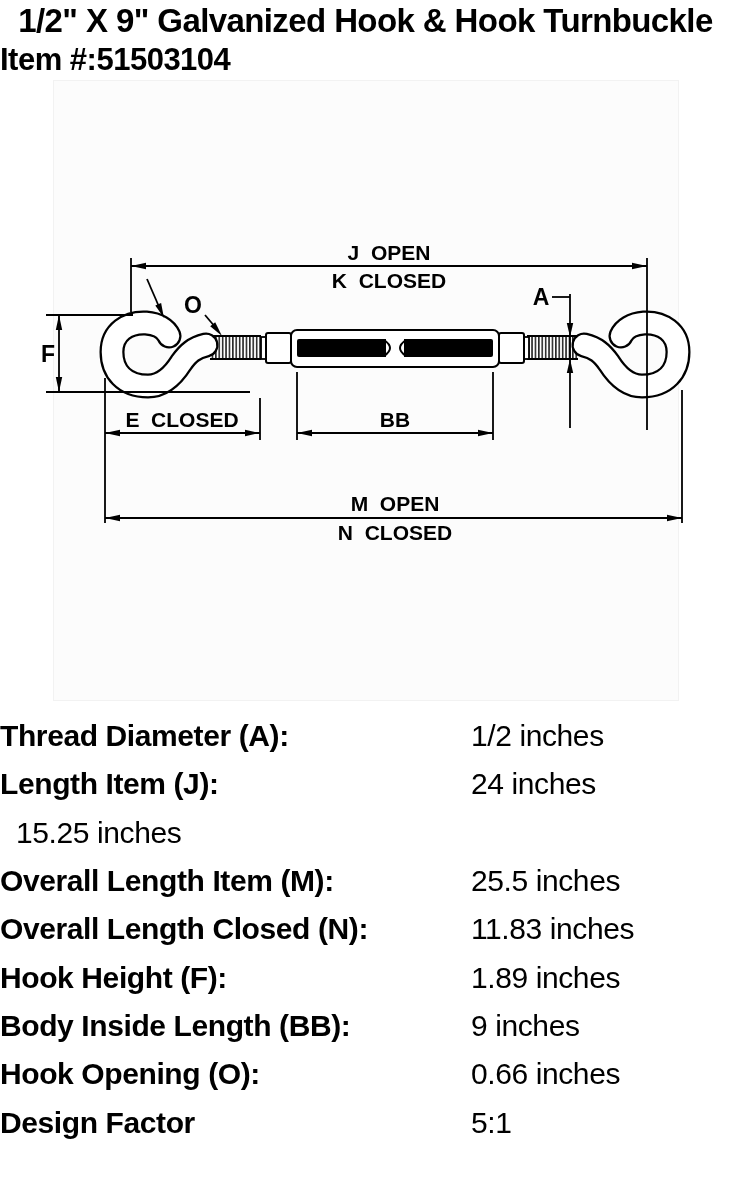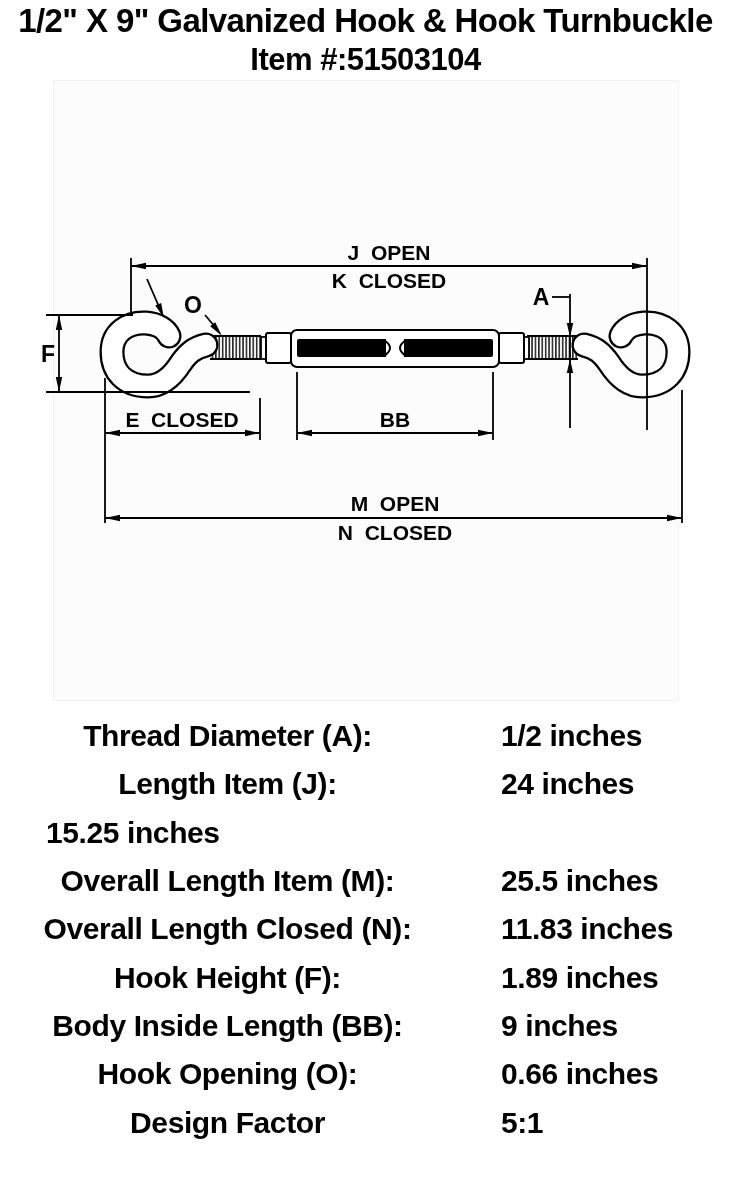--- a/index.html
+++ b/index.html
@@ -1,29 +1,29 @@
 <!DOCTYPE html>
 <html><head>
 <meta charset="utf-8">
 <style>
   html,body{margin:0;padding:0;background:#ffffff;}
   body{width:731px;height:1188px;position:relative;overflow:hidden;
        font-family:"Liberation Sans", sans-serif;color:#000;}
   .title{position:absolute;top:2px;left:0;width:731px;text-align:center;
          font-size:33px;font-weight:bold;white-space:nowrap;letter-spacing:-0.6px;}
-  .item-line{position:absolute;top:42px;left:0;width:731px;text-align:center;
+  .item-line{position:absolute;top:42px;left:0;width:731px;text-align:left;
          font-size:31px;font-weight:bold;letter-spacing:-0.5px;}
   .card{position:absolute;left:53px;top:80px;width:624px;height:619px;
         background:#fcfcfc;border:1px solid #f2f2f2;}
   svg.drawing{position:absolute;left:0;top:0;}
   svg text{white-space:pre;font-family:"Liberation Sans", sans-serif;font-weight:bold;fill:#000;}
   .specs{position:absolute;left:0;top:712px;width:731px;}
   .spec-row{height:48.3px;display:flex;align-items:center;font-size:30px;letter-spacing:-0.4px;}
-  .spec-label{width:455px;text-align:center;font-weight:bold;white-space:nowrap;}
-  .spec-value{margin-left:46px;font-weight:bold;white-space:nowrap;}
+  .spec-label{width:455px;text-align:left;font-weight:bold;white-space:nowrap;}
+  .spec-value{margin-left:16px;font-weight:normal;white-space:nowrap;}
 </style>
 </head>
 <body>
 
 <div class="title">1/2" X 9" Galvanized Hook &amp; Hook Turnbuckle</div>
 <div class="item-line">Item #:51503104</div>
 
 <div class="card"></div>
 
 <svg class="drawing" width="731" height="330" viewBox="0 225 731 330" style="top:225px;left:0">

